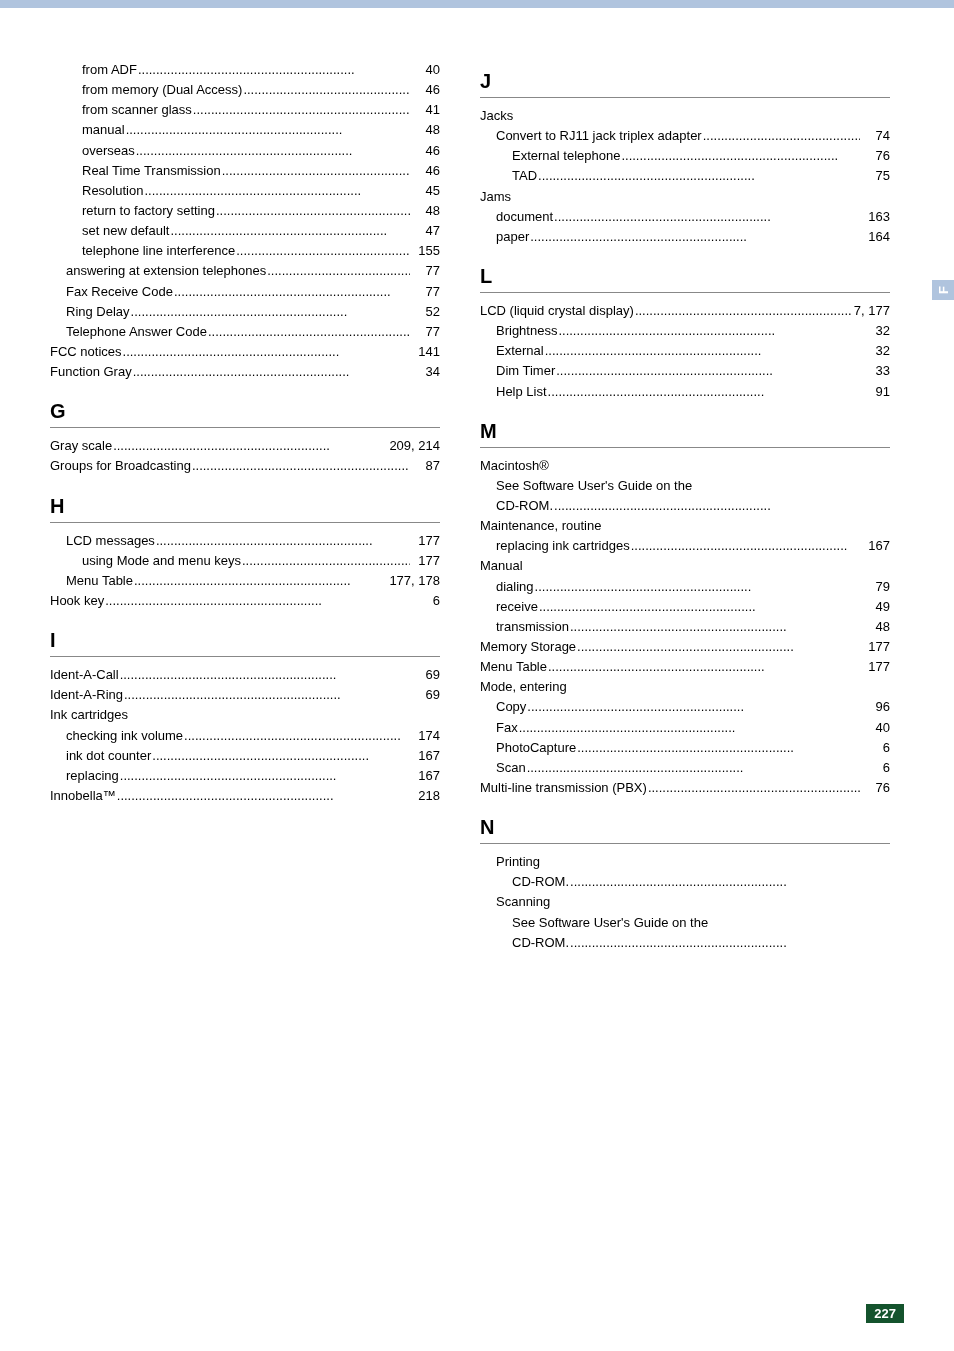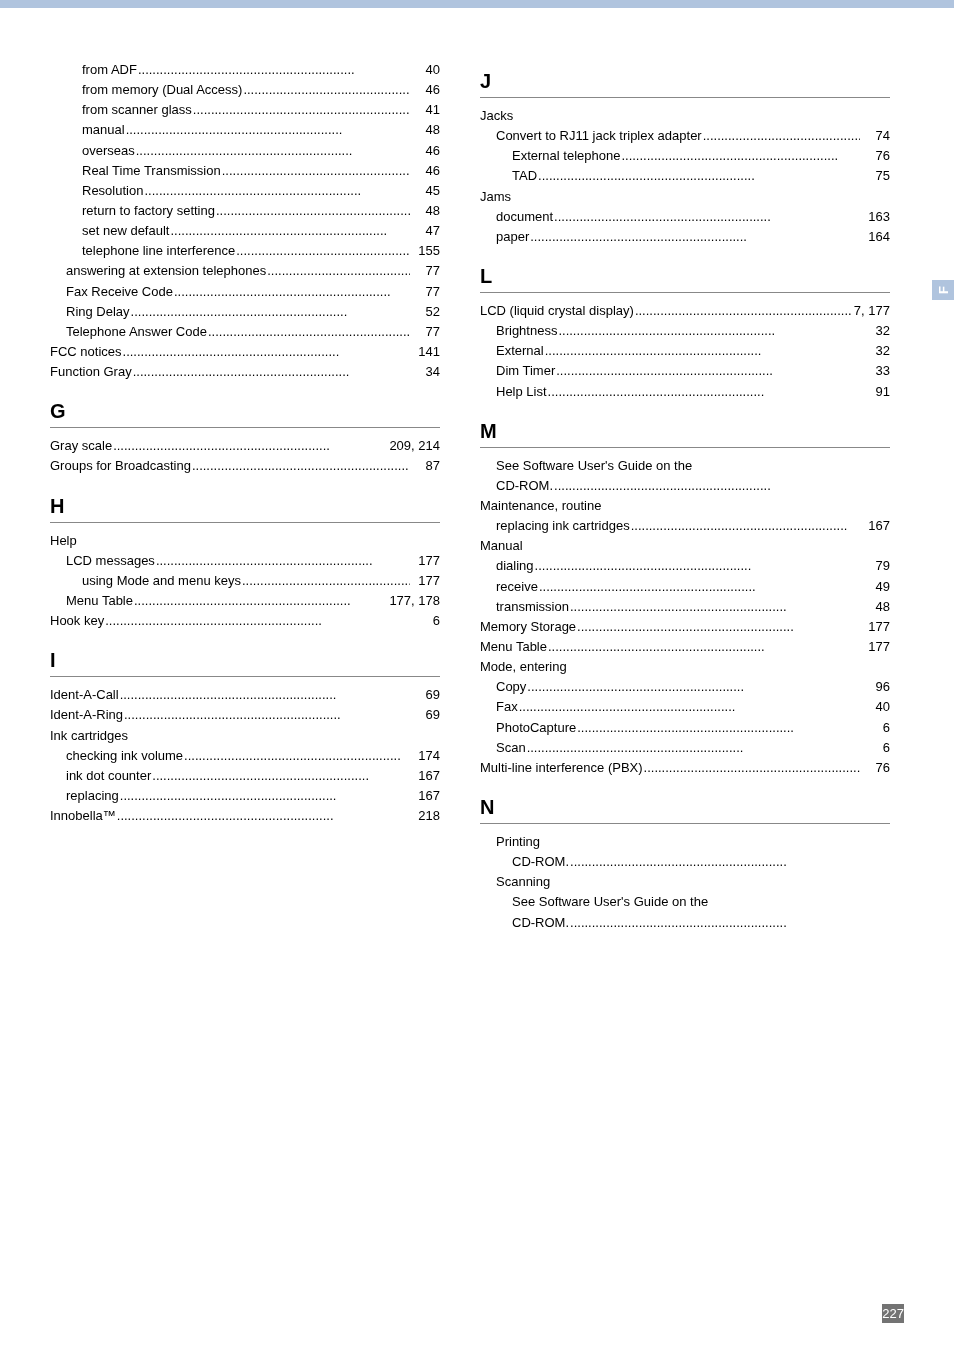--- a/index.html
+++ b/index.html
@@ -94,25 +94,25 @@
       min-width: 30px;
     }
     .page-number {
       position: absolute;
       bottom: 30px;
       right: 50px;
       font-size: 13px;
       font-weight: bold;
     }
     .page-num-box {
-      background: #737373;
-      padding: 2px 0;
+      background: #14532d;
+      padding: 2px 8px;
       color: #fff;
       font-size: 13px;
-      font-weight: normal;
+      font-weight: bold;
     }
   </style>
 </head>
 <body>
 
 <div class="page">
   <div class="top-bar"></div>
 
   <div class="right-tab">
     <span>F</span>
@@ -212,24 +212,20 @@
       </div>
           <div class="entry-row" style="padding-left:0px">
         <span class="entry-text">Groups for Broadcasting </span>
         <span class="entry-dots">............................................................</span>
         <span class="entry-page">87</span>
       </div>
         </div>
         <div class="section">
           <div class="section-header">H</div>
           <hr class="section-divider">
-          <div class="entry-row" style="padding-left:0px">
-          <span class="entry-text">Help</span>
-
-        </div>
           <div class="entry-row" style="padding-left:16px">
         <span class="entry-text">LCD messages </span>
         <span class="entry-dots">............................................................</span>
         <span class="entry-page">177</span>
       </div>
           <div class="entry-row" style="padding-left:32px">
         <span class="entry-text">using Mode and menu keys </span>
         <span class="entry-dots">............................................................</span>
         <span class="entry-page">177</span>
       </div>
@@ -346,20 +342,24 @@
       </div>
           <div class="entry-row" style="padding-left:16px">
         <span class="entry-text">Help List </span>
         <span class="entry-dots">............................................................</span>
         <span class="entry-page">91</span>
       </div>
         </div>
         <div class="section">
           <div class="section-header">M</div>
           <hr class="section-divider">
+          <div class="entry-row" style="padding-left:0px">
+          <span class="entry-text">Macintosh®</span>
+
+        </div>
           <div class="entry-row" style="padding-left:16px">
           <span class="entry-text">See Software User's Guide on the</span>
 
         </div>
           <div class="entry-row" style="padding-left:16px">
           <span class="entry-text">CD-ROM. </span>
           <span class="entry-dots">............................................................</span>
         </div>
           <div class="entry-row" style="padding-left:0px">
           <span class="entry-text">Maintenance, routine</span>
@@ -417,21 +417,21 @@
         <span class="entry-text">PhotoCapture </span>
         <span class="entry-dots">............................................................</span>
         <span class="entry-page">6</span>
       </div>
           <div class="entry-row" style="padding-left:16px">
         <span class="entry-text">Scan </span>
         <span class="entry-dots">............................................................</span>
         <span class="entry-page">6</span>
       </div>
           <div class="entry-row" style="padding-left:0px">
-        <span class="entry-text">Multi-line interference (PBX) </span>
+        <span class="entry-text">Multi-line transmission (PBX) </span>
         <span class="entry-dots">............................................................</span>
         <span class="entry-page">76</span>
       </div>
         </div>
         <div class="section">
           <div class="section-header">N</div>
           <hr class="section-divider">
           <div class="entry-row" style="padding-left:16px">
           <span class="entry-text">Printing</span>
 

